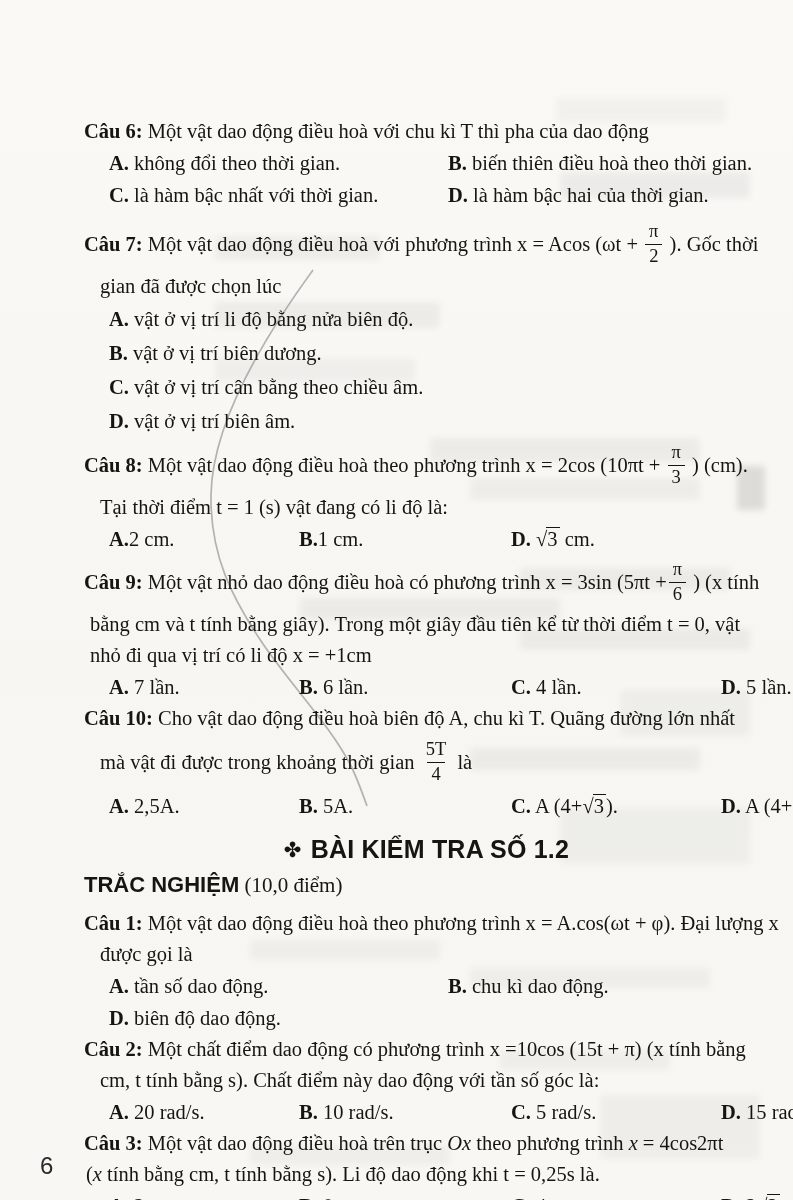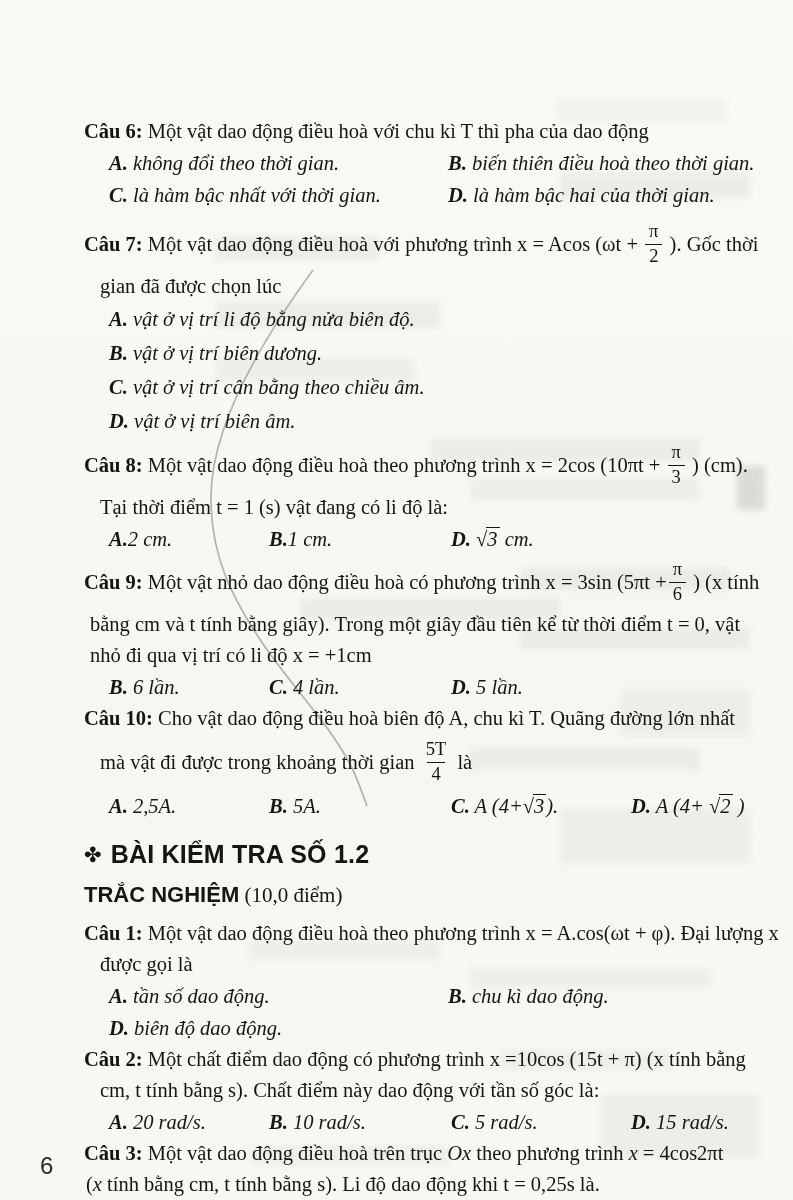--- a/index.html
+++ b/index.html
@@ -7,34 +7,34 @@
   .page{position:relative;width:793px;height:1200px;background:#f8f7f4;
         background-image:linear-gradient(180deg,#faf9f6 0%,#f7f6f2 55%,#f8f7f3 100%);
         font-family:"Liberation Serif","DejaVu Serif",serif;color:#17150f;}
   .content{padding:116px 24px 0 40px;position:relative;z-index:2;margin-left:44px;}
   .q{margin:0;}
   .qline{white-space:nowrap;line-height:31px;font-size:20.5px;}
   .fline{line-height:54px;}
   .fline2{line-height:56px;}
   b.qlab{font-weight:bold;}
   .opts{margin-left:25px;}
-  .opts .opt{white-space:nowrap;font-size:20.5px;font-style:italic;}
+  .opts .opt{white-space:nowrap;font-size:20.5px;}
   .opts.stack .opt{display:block;line-height:34px;}
   .opts.cols2{display:grid;grid-template-columns:339px auto;line-height:32px;}
-  .opts.cols4{display:grid;grid-template-columns:160px 182px 180px auto;line-height:32px;}
+  .opts.cols4{display:grid;grid-template-columns:160px 182px 180px auto;line-height:32px;gap:30px;}
   .opt b{font-weight:bold;}
   .frac{display:inline-flex;flex-direction:column;align-items:center;vertical-align:middle;
         font-size:18.5px;line-height:1.05;margin:0 2px;position:relative;top:-2px;}
   .frac .num{padding:0 4px 2px;}
   .frac .den{border-top:1.7px solid #17150f;padding:2px 4px 0;}
   .sqrt{white-space:nowrap;}
   .sqrt .sign{letter-spacing:-1px;}
   .sqrt .rad{border-top:1.7px solid #17150f;display:inline-block;line-height:1.1;padding:0 2px 0 1px;}
   .sec-head{font-family:"Liberation Sans","DejaVu Sans",sans-serif;font-weight:bold;
-            font-size:25px;line-height:40px;margin:12px 0 4px 0;letter-spacing:.2px;}
+            font-size:25px;line-height:30px;margin:12px 0 4px 0;letter-spacing:.2px;text-align:center;}
   .sec-head .marker{font-size:21px;margin-right:9px;position:relative;top:-1px;}
   .sec-sub{margin:0 0 8px 0;font-size:21px;line-height:30px;}
   .sec-sub .sans{font-family:"Liberation Sans","DejaVu Sans",sans-serif;font-weight:bold;font-size:22px;}
   .mt6{margin-top:6px;}
   .ind{padding-left:16px;}.ind2{padding-left:6px;}.ind3{padding-left:2px;}
   .pagenum{position:absolute;left:40px;top:1152px;font-family:"Liberation Sans","DejaVu Sans",sans-serif;
            font-size:24px;color:#2a2a2a;z-index:3;}
   .scratch{position:absolute;left:0;top:0;z-index:1;pointer-events:none;}
   .ghost{position:absolute;background:#7d7d7d;filter:blur(3px);border-radius:3px;z-index:0;}
   i{font-style:italic;}
@@ -108,20 +108,21 @@
     </div>
 
     <div class="q">
       <div class="qline fline"><b class="qlab">Câu 9:</b><span> Một vật nhỏ dao động điều hoà có phương trình x = 3sin (5πt +</span><span class="frac">
             <span class="num">π</span>
             <span class="den">6</span>
           </span><span> ) (x tính</span></div>
       <div class="qline ind2">bằng cm và t tính bằng giây). Trong một giây đầu tiên kể từ thời điểm t = 0, vật</div>
       <div class="qline ind2">nhỏ đi qua vị trí có li độ x = +1cm</div>
       <div class="opts cols4">
+        <span class="opt"><b>A.</b><span> 7 lần.</span></span>
         <span class="opt"><b>B.</b><span> 6 lần.</span></span>
         <span class="opt"><b>C.</b><span> 4 lần.</span></span>
         <span class="opt"><b>D.</b><span> 5 lần.</span></span>
       </div>
     </div>
 
     <div class="q">
       <div class="qline"><b class="qlab">Câu 10:</b><span> Cho vật dao động điều hoà biên độ A, chu kì T. Quãng đường lớn nhất</span></div>
       <div class="qline fline2 ind"><span>mà vật đi được trong khoảng thời gian </span><span class="frac">
             <span class="num">5T</span>

